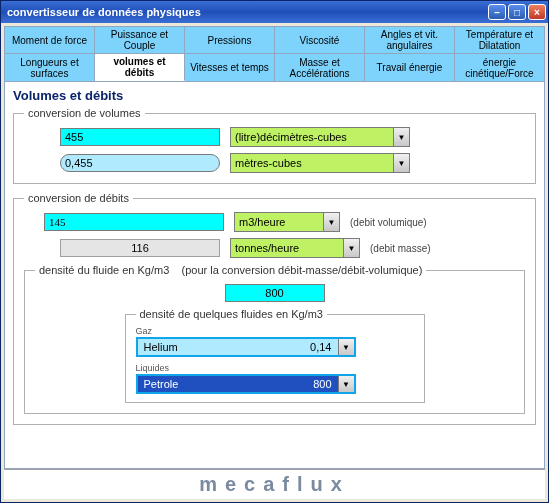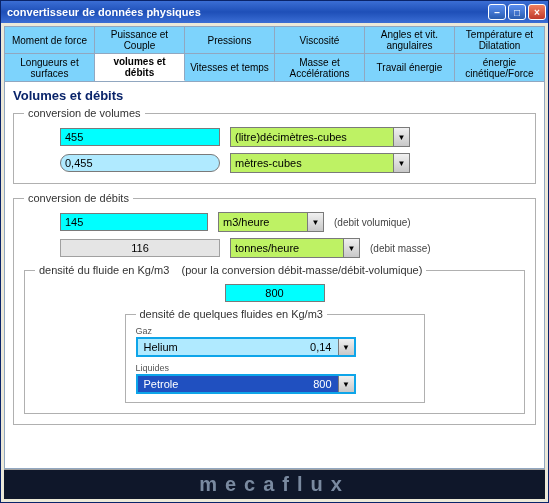--- a/index.html
+++ b/index.html
@@ -45,21 +45,21 @@
 
 .density-note { font-size: 11px; color: #333; }
 
 .centered { display: flex; justify-content: center; }
 
 .fluid-combo { display: flex; height: 20px; border: 2px solid #0ea5e9; background: #b0eaff; width: 220px; }
 .fluid-combo.dark { background: #2050c0; color: #fff; }
 .fluid-text { flex: 1; font-size: 11px; padding: 2px 6px; display: flex; align-items: center; justify-content: space-between; }
 .fluid-label-sm { font-size: 9px; color: #555; margin-bottom: 1px; }
 
-.footer { height: 30px; background: #0f172a; border-top: 1px solid #a0a0a0; display: flex; align-items: center; justify-content: center; letter-spacing: 8px; font-size: 20px; font-weight: bold; color: #7a8aa0; font-family: Arial Black, Arial, sans-serif; }
+.footer { height: 30px; background: #ffffff; border-top: 1px solid #a0a0a0; display: flex; align-items: center; justify-content: center; letter-spacing: 8px; font-size: 20px; font-weight: bold; color: #7a8aa0; font-family: Arial Black, Arial, sans-serif; }
 </style>
 </head>
 <body>
 
 <div class="window">
   <div class="titlebar">
     <span class="titlebar-text">convertisseur de données physiques</span>
     <div class="titlebar-btns">
       <div class="tb-btn tb-min">–</div>
       <div class="tb-btn tb-max">□</div>
@@ -103,21 +103,21 @@
           <div class="combo" style="width:180px">
             <div class="combo-text">mètres-cubes</div>
             <div class="combo-btn">▼</div>
           </div>
         </div>
       </fieldset>
 
       <fieldset>
         <legend>conversion de débits</legend>
         <div class="row">
-          <input class="val-input" style="width: 148px; margin-left: 36px;" value="145">
+          <input class="val-input" style="width: 180px; margin-left: 20px; font-family: Liberation Serif, serif;" value="145">
           <div class="combo" style="width:106px">
             <div class="combo-text">m3/heure</div>
             <div class="combo-btn">▼</div>
           </div>
           <span class="side-label">(debit volumique)</span>
         </div>
         <div class="row">
           <div class="val-readonly" style="width:160px;margin-left:36px">116</div>
           <div class="combo" style="width:130px">
             <div class="combo-text">tonnes/heure</div>

